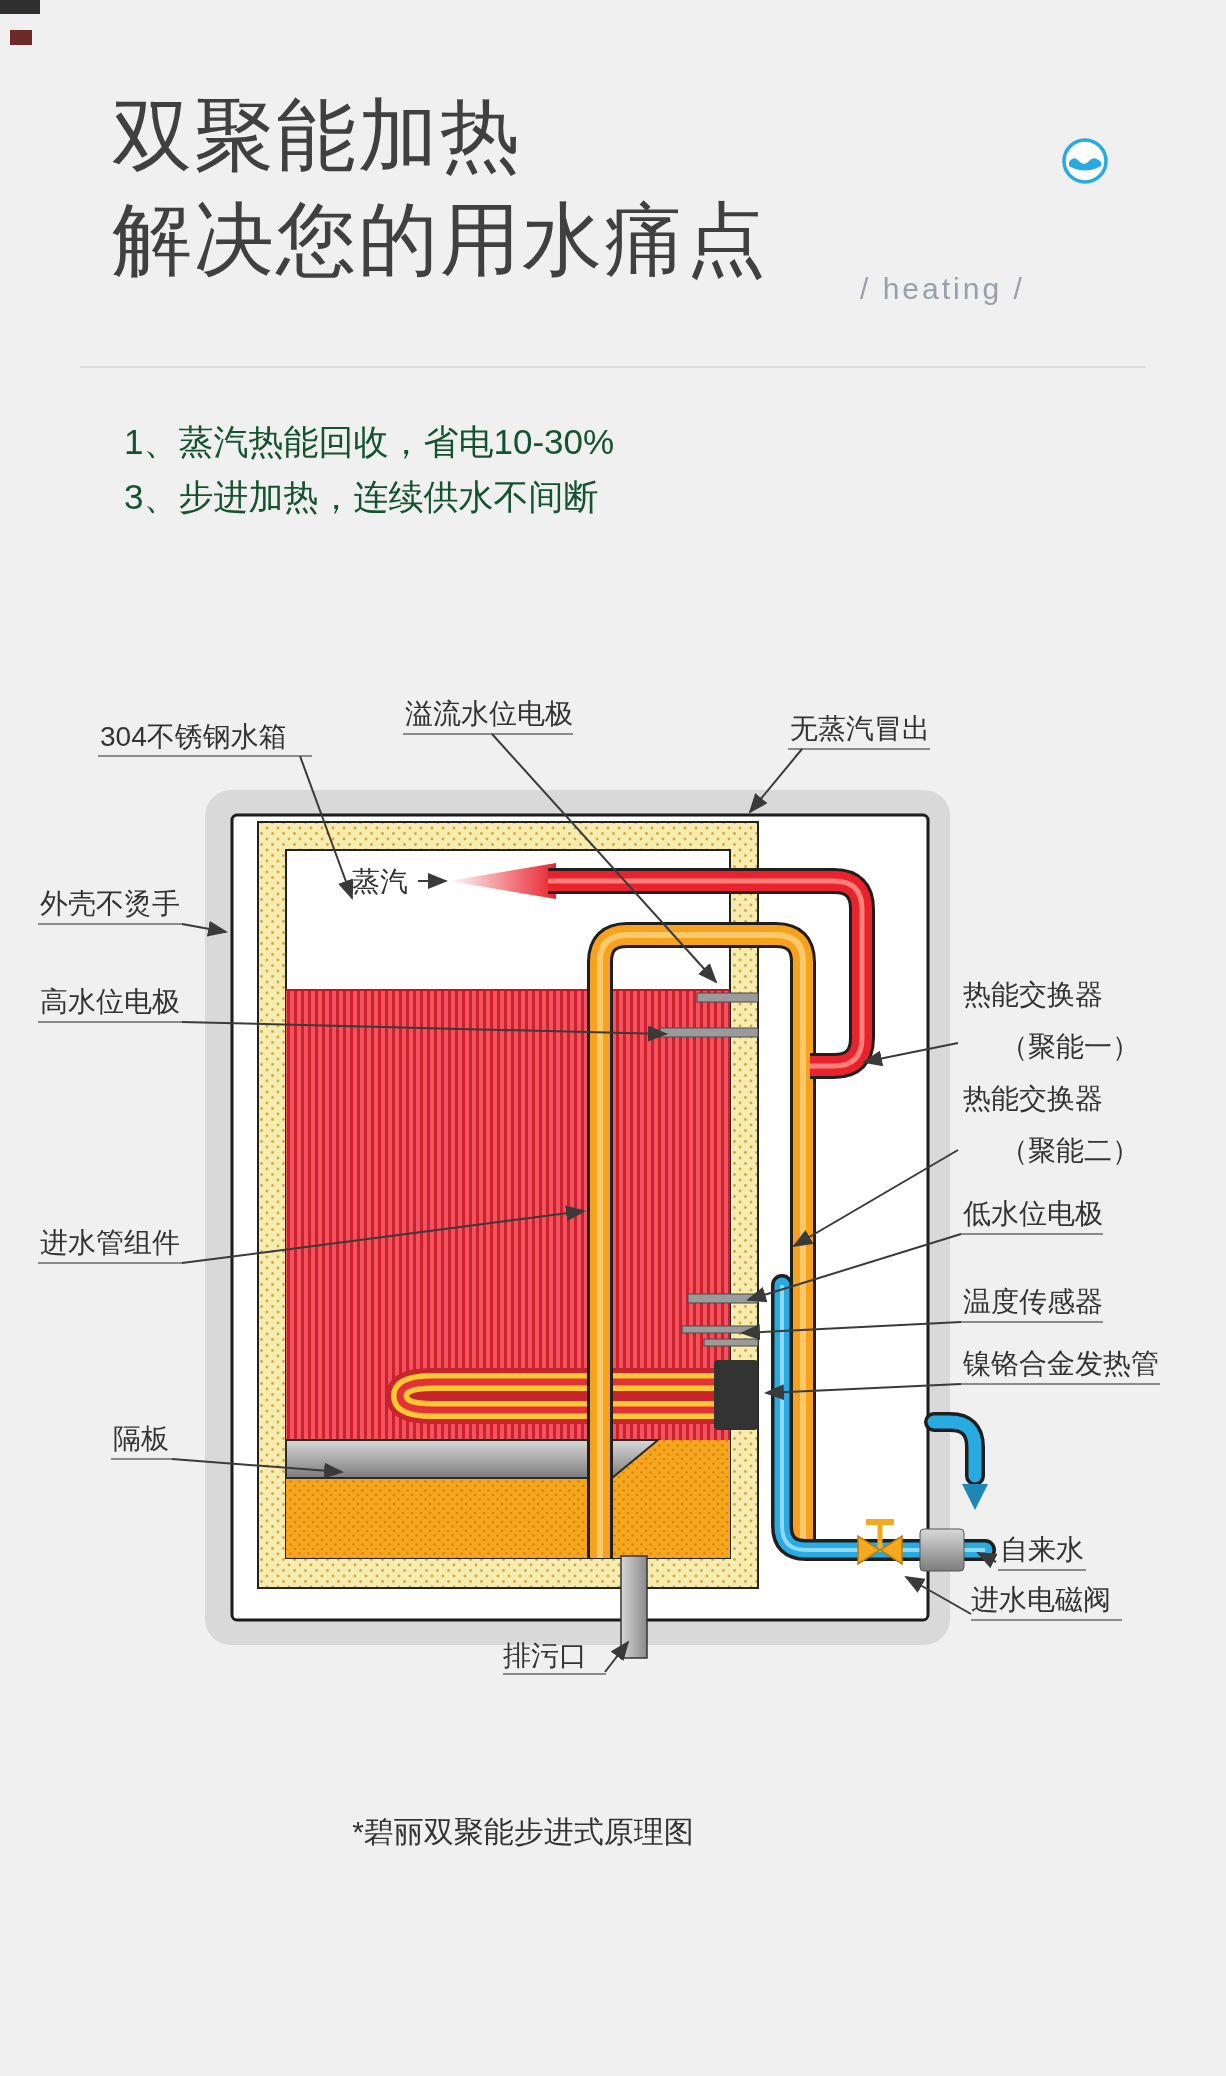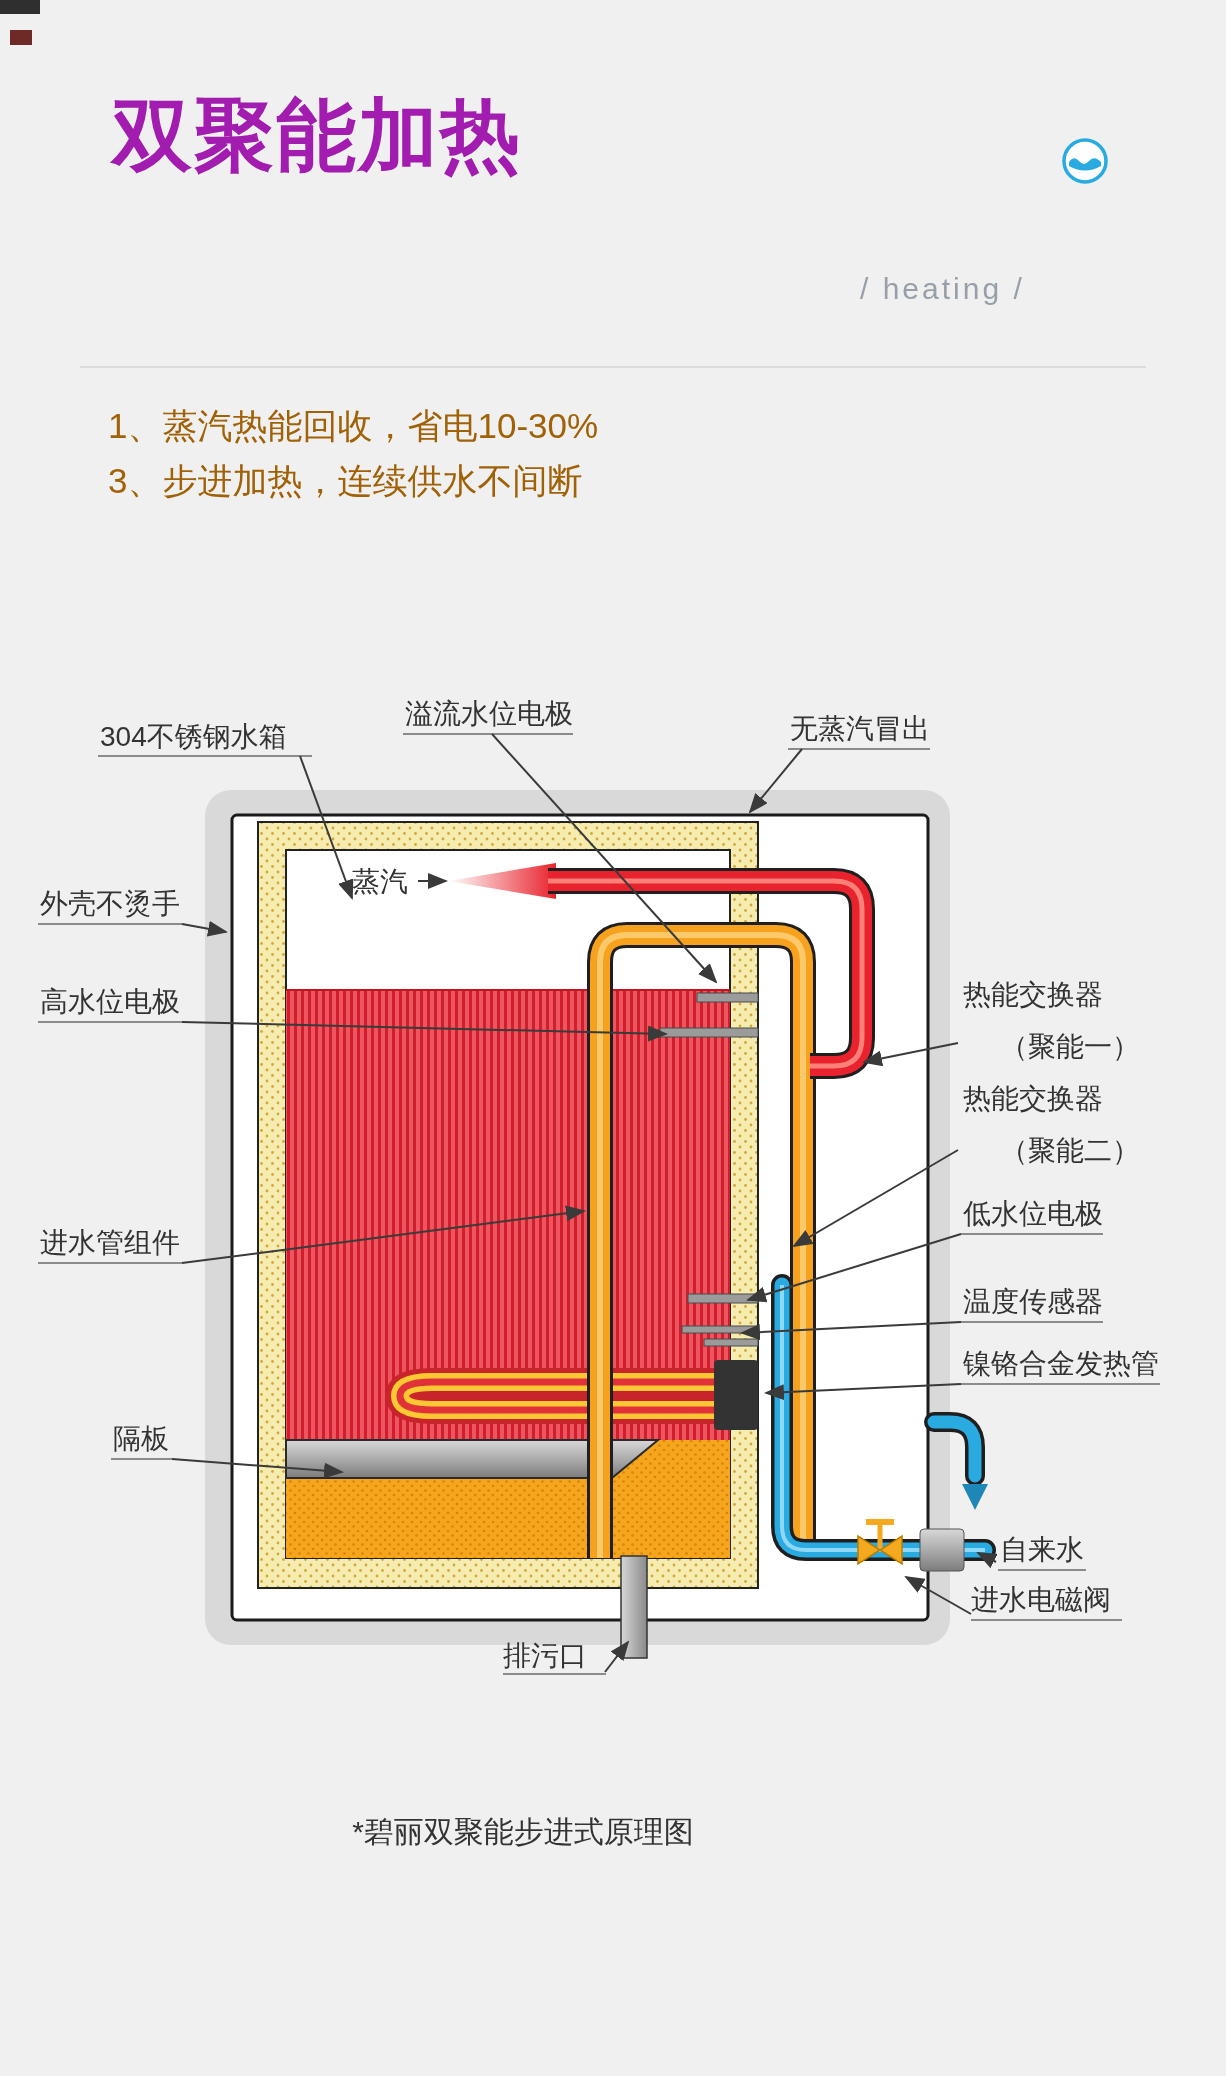--- a/index.html
+++ b/index.html
@@ -1,42 +1,43 @@
 <!DOCTYPE html>
 <html><head>
 <meta charset="utf-8">
 <style>
   html,body{margin:0;padding:0;background:#e9e9e9;}
   .page{position:relative;width:1226px;height:2076px;background:#f0f0f0;overflow:hidden;
         font-family:"Liberation Sans",sans-serif;}
   .artifact1{position:absolute;left:0;top:0;width:40px;height:14px;background:#2f2f2f;}
   .artifact2{position:absolute;left:10px;top:30px;width:22px;height:15px;background:#6e2a26;}
-  .title{position:absolute;left:112px;top:84px;font-size:80px;font-weight:700;color:#a21caf;
+  .title{position:absolute;left:112px;top:84px;font-size:80px;font-weight:400;color:#404040;
          line-height:104px;letter-spacing:2px;}
   .logo{position:absolute;left:1060px;top:136px;width:50px;height:50px;}
   .tag{position:absolute;left:860px;top:272px;width:285px;font-size:30px;
        color:#97a0a8;letter-spacing:3px;}
   .divider{position:absolute;left:80px;top:366px;width:1066px;height:2px;background:#dcdcdc;}
-  .features{position:absolute;left:108px;top:398px;margin:0;padding:0;list-style:none;
-            font-size:35px;color:#a16207;}
+  .features{position:absolute;left:108px;top:398px;margin:16px;padding:0;list-style:none;
+            font-size:35px;color:#14532d;}
   .features li{height:55px;line-height:55px;white-space:nowrap;}
   .diagram{position:absolute;left:0;top:660px;}
   .diagram text{font-family:"Liberation Sans",sans-serif;font-size:28px;fill:#333;}
   .caption{position:absolute;left:0;top:1812px;width:1046px;text-align:center;font-size:30px;color:#333;}
 </style>
 </head>
 <body>
 
 <div class="page">
 
   <div class="artifact1"></div>
   <div class="artifact2"></div>
 
   <div class="title">
     <div>双聚能加热</div>
+    <div>解决您的用水痛点</div>
   </div>
 
   <div class="logo">
     <svg width="50" height="50" viewBox="0 0 50 50">
       <circle cx="25" cy="25" r="21" fill="#ffffff" stroke="#29abe2" stroke-width="3.5"></circle>
       <path d="M9,26 Q14,19 19,25 Q24,31 29,25 Q34,19 41,26 L41,30 Q25,39 9,30 Z" fill="#29abe2"></path>
     </svg>
   </div>
 
   <div class="tag">/ heating /</div>

